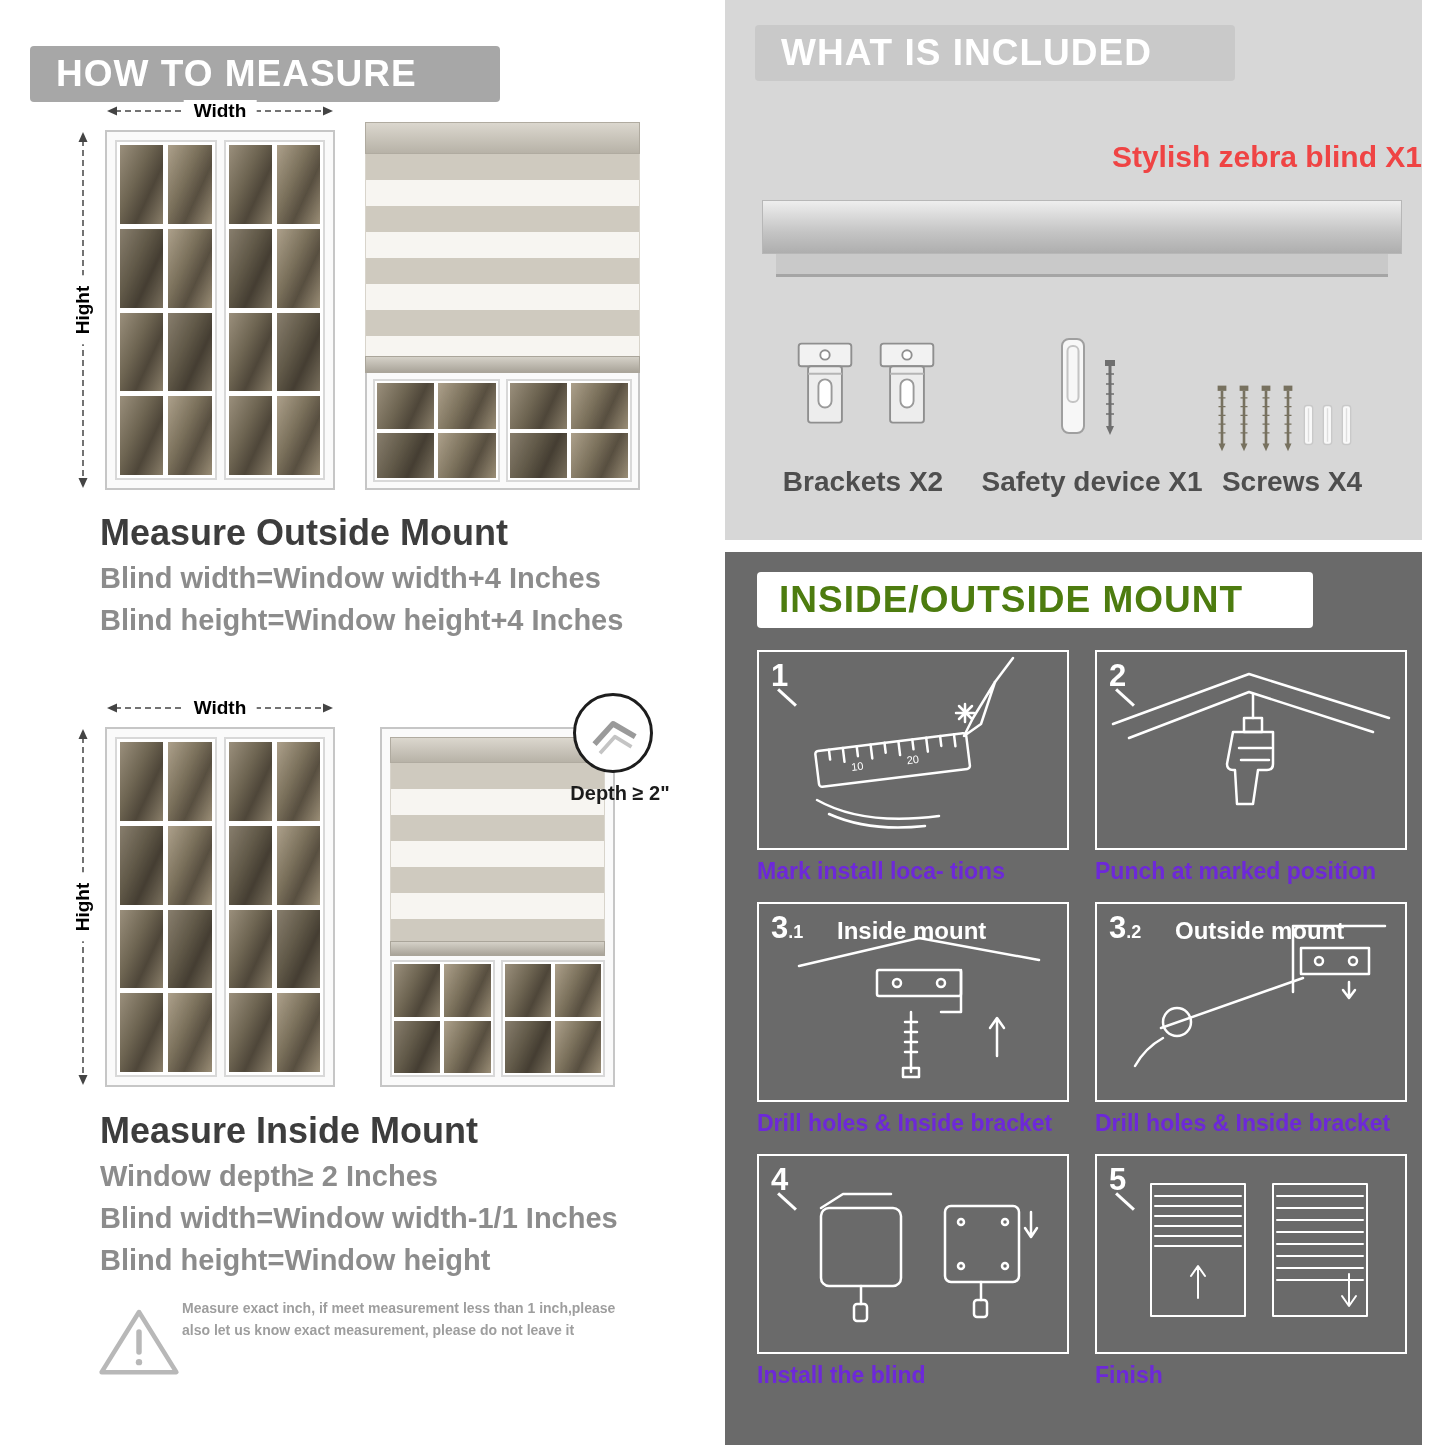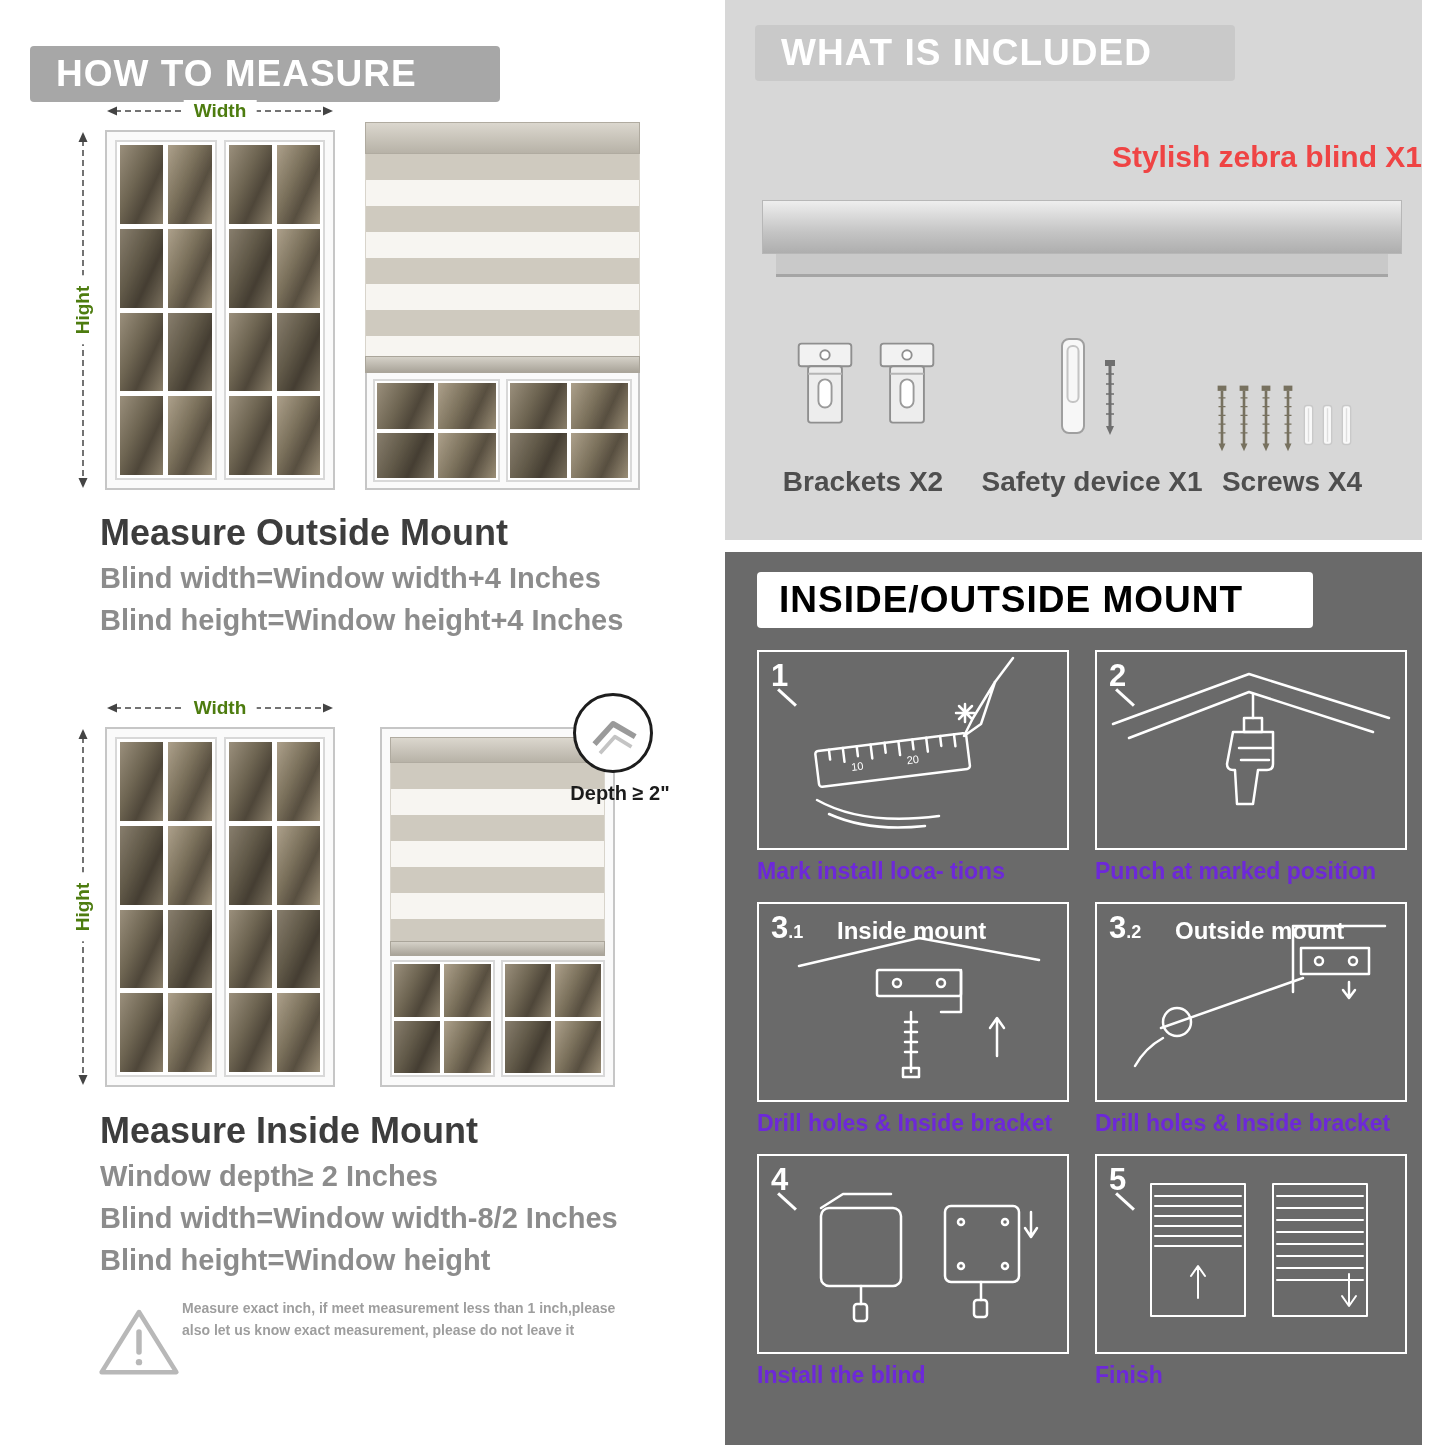--- a/index.html
+++ b/index.html
@@ -5,33 +5,33 @@
   html,body{margin:0;padding:0;background:#fff;}
   .canvas{position:relative;width:1445px;height:1445px;background:#fff;overflow:hidden;
           font-family:"Liberation Sans",sans-serif;}
   .abs{position:absolute;}
 
   
   .hdr{display:flex;align-items:center;font-weight:700;font-size:37px;letter-spacing:1px;
        padding-left:26px;border-radius:4px;box-sizing:border-box;}
   .hdr-left{background:#a7a7a7;color:#fff;margin-top:19px;}
   .hdr-incl{background:#c9c9c9;color:#fff;}
-  .hdr-mount{background:#fff;color:#000000;}
+  .hdr-mount{background:#fff;color:#4d7c0f;}
 
   
   .title-dark{color:#3d3d3d;font-weight:700;font-size:36px;}
   .body-gray{color:#8c8c8c;font-weight:700;font-size:29px;text-align:right;}
   .note-text{color:#9e9e9e;font-weight:700;font-size:14px;line-height:1.55;}
 
   
   .arrow-h{position:absolute;height:14px;}
   .arrow-v{position:absolute;width:14px;}
   .arrow-h svg,.arrow-v svg{position:absolute;inset:0;width:100%;height:100%;}
   .arrow-label{position:absolute;top:50%;left:50%;transform:translate(-50%,-50%);
-               background:#fff;padding:0 10px;font-weight:700;font-size:19px;color:#4d7c0f;white-space:nowrap;}
+               background:#fff;padding:0 10px;font-weight:700;font-size:19px;color:#000000;white-space:nowrap;}
   .arrow-v .arrow-label{writing-mode:vertical-rl;transform:translate(-50%,-50%) rotate(180deg);padding:10px 0;}
 
   
   .window-frame{position:absolute;display:flex;gap:7px;padding:8px;background:#fafafa;
                 border:2px solid #c6c6c6;box-sizing:border-box;}
   .sash{flex:1;display:grid;grid-template-columns:1fr 1fr;grid-template-rows:repeat(4,1fr);
         gap:5px;background:#fff;border:2px solid #d8d8d8;padding:3px;}
   .sash-sm{flex:1;display:grid;grid-template-columns:1fr 1fr;grid-template-rows:1fr 1fr;
         gap:4px;background:#fff;border:2px solid #d8d8d8;padding:2px;}
   .pane{background:linear-gradient(115deg,#9a8f7c,#6e6552 40%,#4e4639 65%,#8a7f6a);}
@@ -209,21 +209,21 @@
   <div class="depth-circle" style="left:573px;top:693px;">
     <svg viewBox="0 0 80 80" width="74" height="74">
       <path d="M20 52 L40 30 L64 44" stroke="#9a9a9a" stroke-width="6" fill="none" stroke-linejoin="round"></path>
       <path d="M26 62 L42 44 L60 55" stroke="#c4c4c4" stroke-width="4" fill="none" stroke-linejoin="round"></path>
     </svg>
   </div>
   <div class="depth-label" style="left:565px;top:782px;width:110px;">Depth ≥ 2"</div>
 
   <div class="abs title-dark" style="left:100px;top:1110px;">Measure Inside Mount</div>
   <div class="abs body-gray" style="left:100px;top:1160px;">Window depth≥ 2 Inches</div>
-  <div class="abs body-gray" style="left:100px;top:1202px;">Blind width=Window width-8/2 Inches</div>
+  <div class="abs body-gray" style="left:100px;top:1202px;">Blind width=Window width-1/1 Inches</div>
   <div class="abs body-gray" style="left:100px;top:1244px;">Blind height=Window height</div>
 
   <svg class="abs" style="left:98px;top:1306px;" width="82" height="74" viewBox="0 0 90 80">
     <path d="M45 6 L86 72 L4 72 Z" fill="none" stroke="#b8b8b8" stroke-width="5" stroke-linejoin="round"></path>
     <line x1="45" y1="28" x2="45" y2="50" stroke="#b8b8b8" stroke-width="6" stroke-linecap="round"></line>
     <circle cx="45" cy="61" r="3.5" fill="#b8b8b8"></circle>
   </svg>
   <div class="abs note-text" style="left:182px;top:1298px;width:450px;">Measure exact inch, if meet measurement less than 1 inch,please also let us know exact measurement, please do not leave it</div>
 
   <div class="panel-light" style="left:725px;top:0;width:697px;height:540px;"></div>

